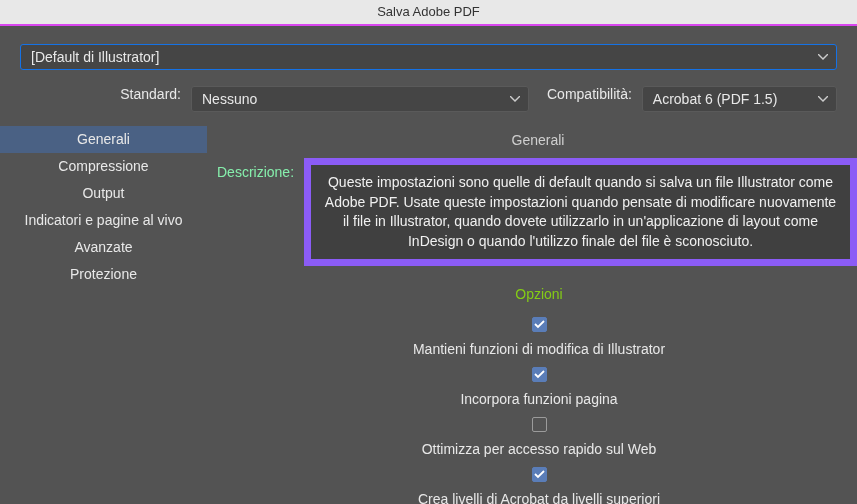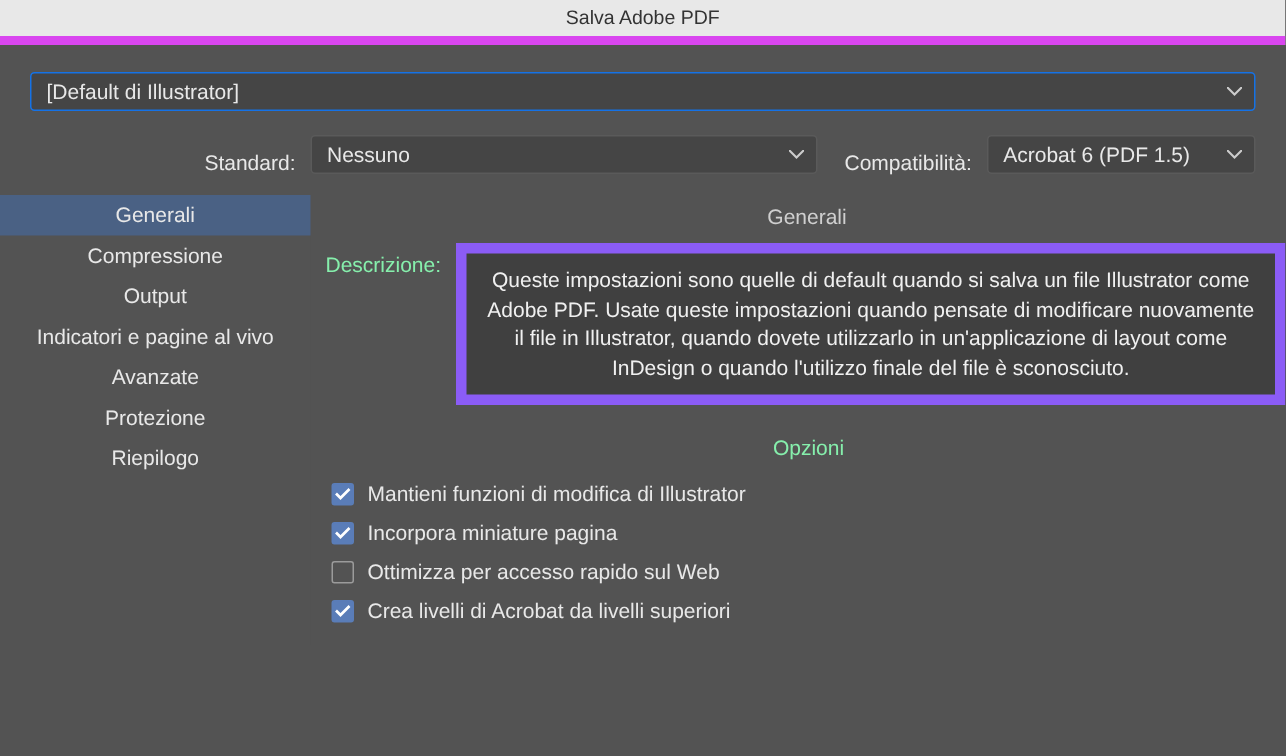--- a/index.html
+++ b/index.html
@@ -11,21 +11,21 @@
   font-size: 14px;
   color: #e8e8e8;
   overflow: hidden;
 }
 .titlebar {
   background: #e8e8e8;
   color: #333;
   text-align: center;
   padding: 4px 0 5px 0;
   font-size: 13px;
-  border-bottom: 6px solid #d946ef;
+  border-bottom: 2px solid #d946ef;
 }
 .content { padding: 0; }
 .row-top {
   display: flex;
   align-items: center;
   padding: 18px 20px 10px 20px;
   gap: 10px;
 }
 .row-top .label { text-align: right; }
 .select {
@@ -45,24 +45,23 @@
 .select.wide { flex: 1; }
 .select .caret {
   position: absolute;
   right: 8px;
   top: 50%;
   transform: translateY(-50%);
 }
 .caret svg { display: block; }
 .row-mid {
   display: flex;
-  align-items: flex-end;
+  align-items: flex-start;
   padding: 6px 20px 14px 20px;
   gap: 10px;
-  margin-left: 16px;
 }
 .row-mid .label1 { width: 161px; text-align: right; margin-right: 0; }
 .row-mid .sel1 { width: 338px; }
 .row-mid .label2 { margin-left: 8px; }
 .row-mid .sel2 { flex: 1; }
 .body {
   display: flex;
   padding: 0;
   text-align: center;
 }
@@ -102,26 +101,27 @@
   padding: 8px 10px;
   min-height: 90px;
   color: #f0f0f0;
   line-height: 1.4;
   font-size: 14px;
 }
 .opts {
   margin-top: 20px;
   padding-left: 4px;
 }
-.opts-title { color: #86efac; margin-bottom: 10px; }
+.opts-title { color: #84cc16; margin-bottom: 10px; }
 .check-row {
   display: flex;
   align-items: center;
   gap: 9px;
   padding: 5px 0;
+  flex-direction: column;
 }
 .checkbox {
   width: 15px;
   height: 15px;
   border: 1px solid #9b9b9b;
   border-radius: 2px;
   background: #535353;
   display: inline-flex;
   align-items: center;
   justify-content: center;
@@ -173,21 +173,20 @@
   </div>
 
   <div class="body">
     <div class="sidebar" id="sidebar">
         <div class="sidebar-item selected"><span>Generali</span></div>
         <div class="sidebar-item"><span>Compressione</span></div>
         <div class="sidebar-item"><span>Output</span></div>
         <div class="sidebar-item"><span>Indicatori e pagine al vivo</span></div>
         <div class="sidebar-item"><span>Avanzate</span></div>
         <div class="sidebar-item"><span>Protezione</span></div>
-        <div class="sidebar-item"><span>Riepilogo</span></div>
       </div>
 
     <div class="main">
       <div class="section-title">Generali</div>
 
       <div class="desc-row">
         <span class="desc-label">Descrizione:</span>
         <div class="desc-box">Queste impostazioni sono quelle di default quando si salva un file Illustrator come Adobe PDF. Usate queste impostazioni quando pensate di modificare nuovamente il file in Illustrator, quando dovete utilizzarlo in un'applicazione di layout come InDesign o quando l'utilizzo finale del file è sconosciuto.</div>
       </div>
 
@@ -201,21 +200,21 @@
                 </svg>
               </span>
               <span>Mantieni funzioni di modifica di Illustrator</span>
             </div>
             <div class="check-row">
               <span class="checkbox checked">
                 <svg width="11" height="9" viewBox="0 0 11 9">
                   <path d="M1 4 L4 7 L10 1" fill="none" stroke="#fff" stroke-width="1.8"></path>
                 </svg>
               </span>
-              <span>Incorpora miniature pagina</span>
+              <span>Incorpora funzioni pagina</span>
             </div>
             <div class="check-row">
               <span class="checkbox"></span>
               <span>Ottimizza per accesso rapido sul Web</span>
             </div>
             <div class="check-row">
               <span class="checkbox checked">
                 <svg width="11" height="9" viewBox="0 0 11 9">
                   <path d="M1 4 L4 7 L10 1" fill="none" stroke="#fff" stroke-width="1.8"></path>
                 </svg>

